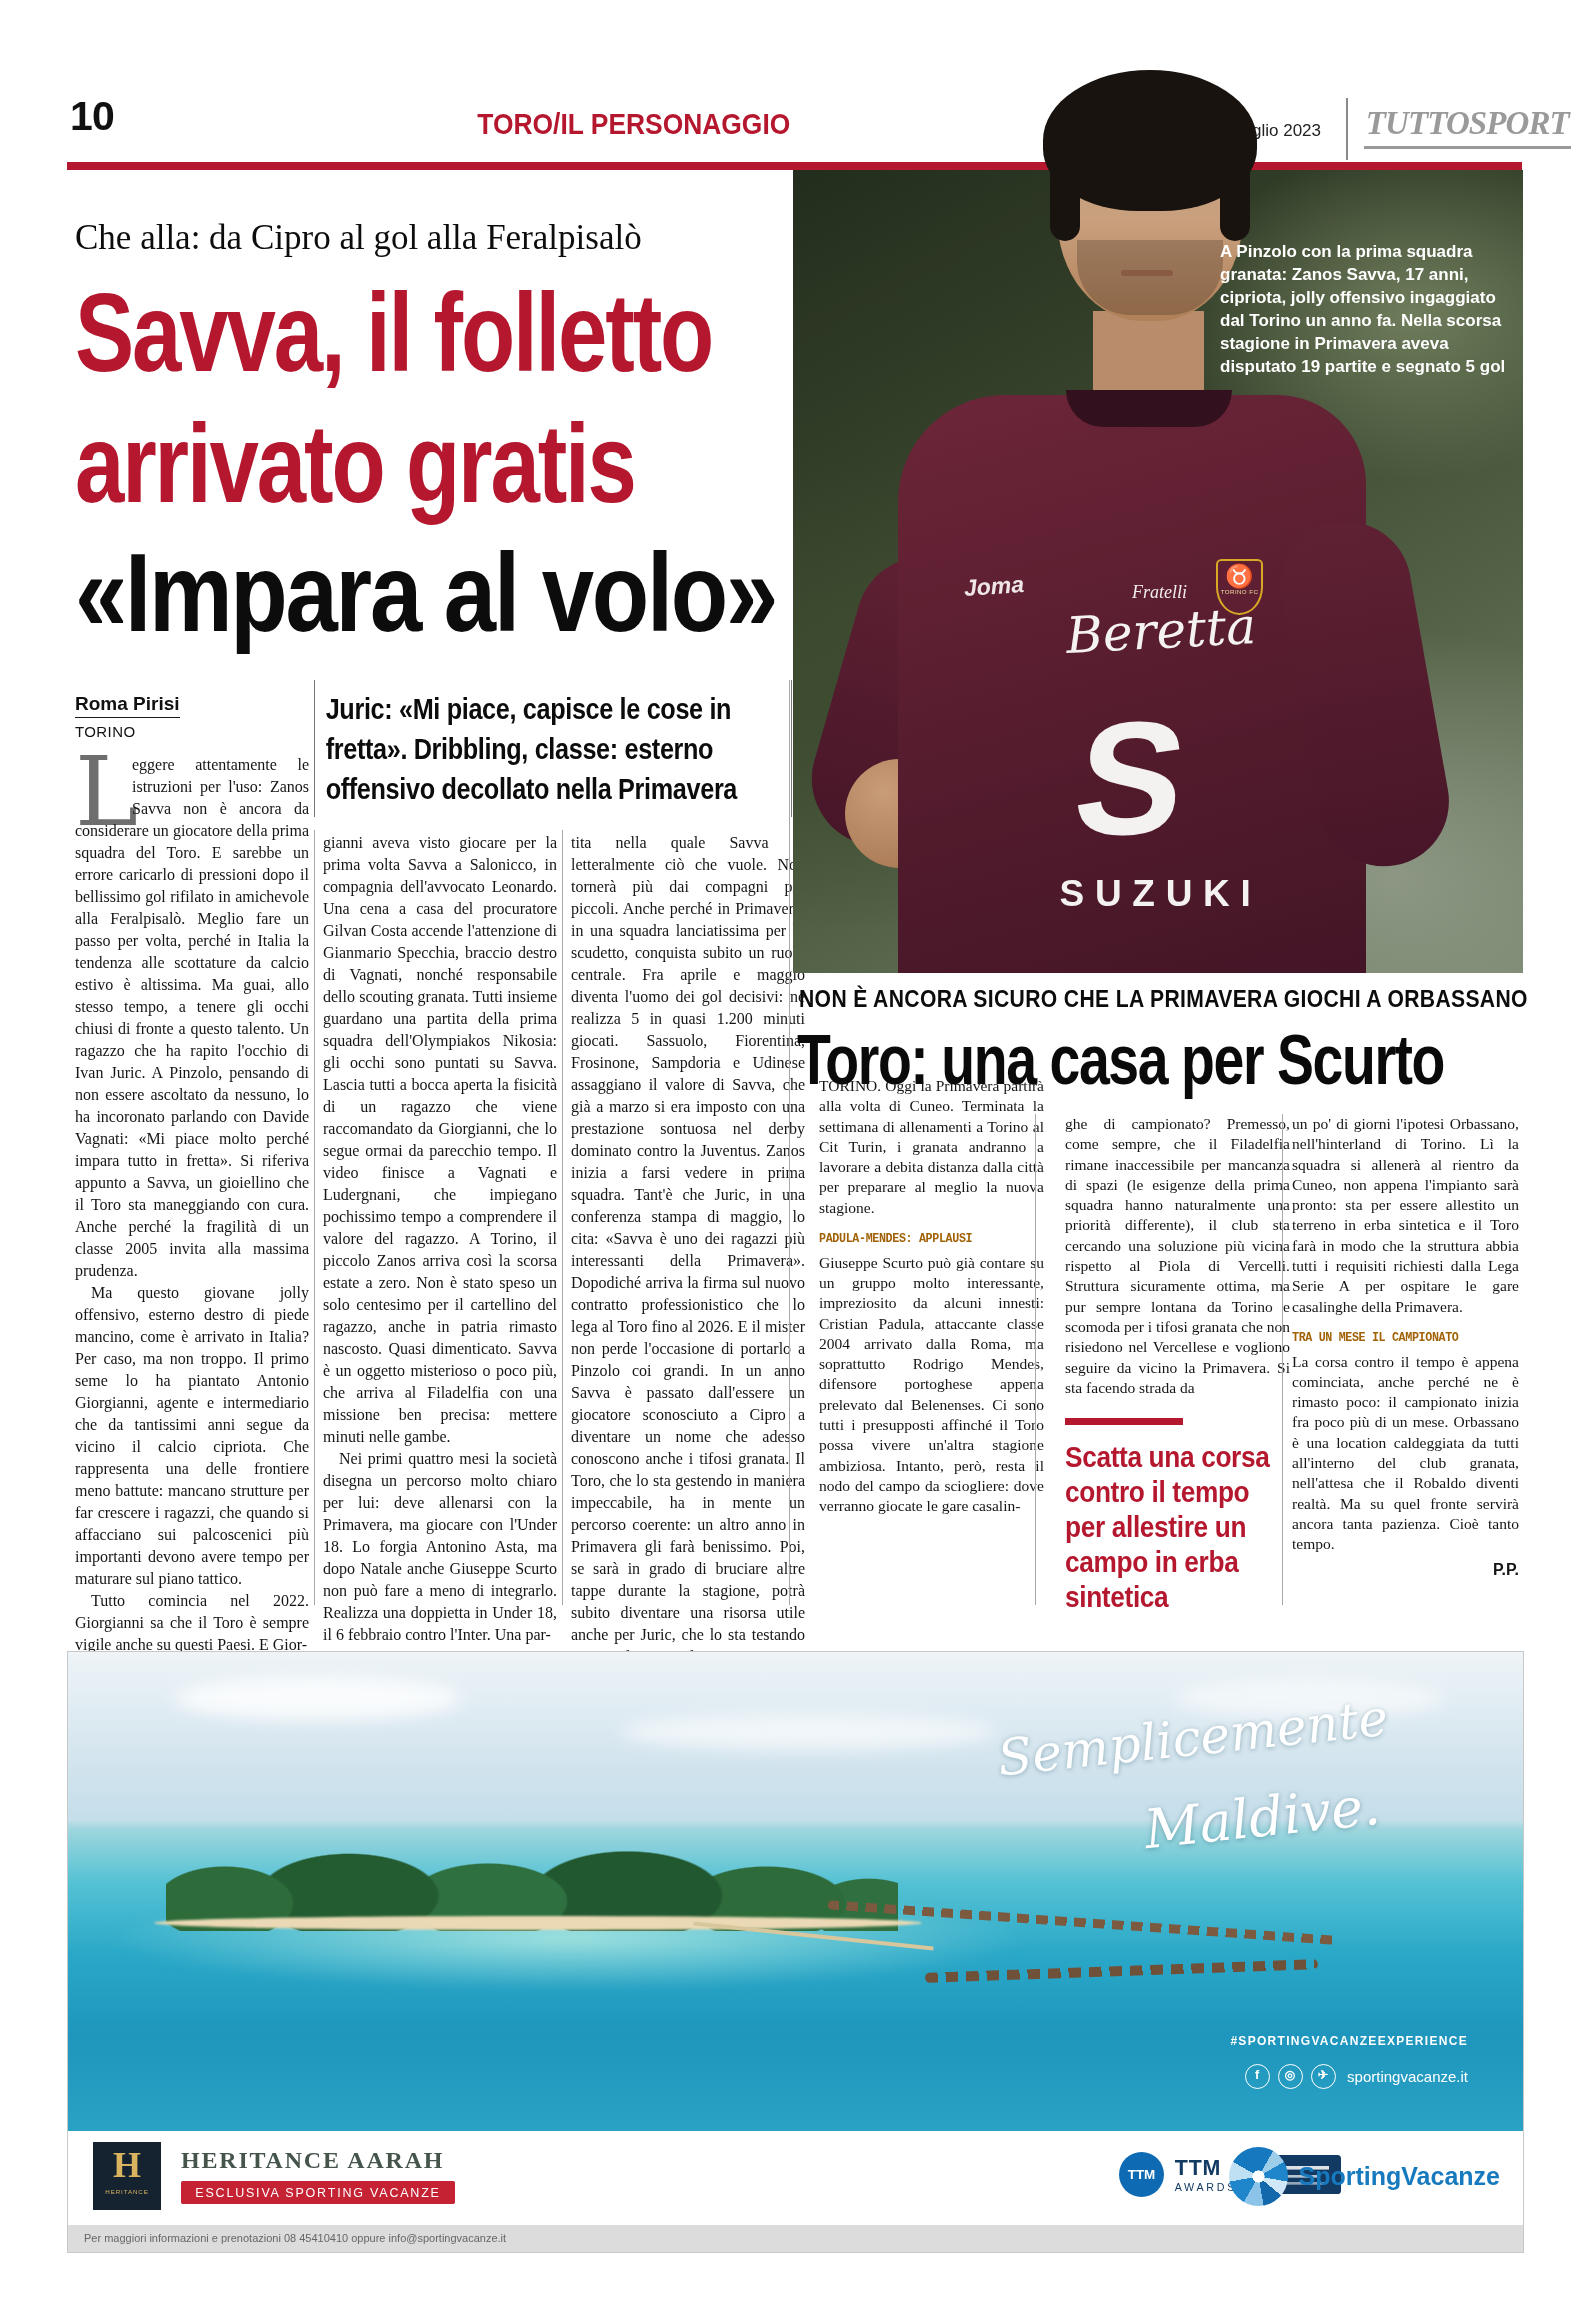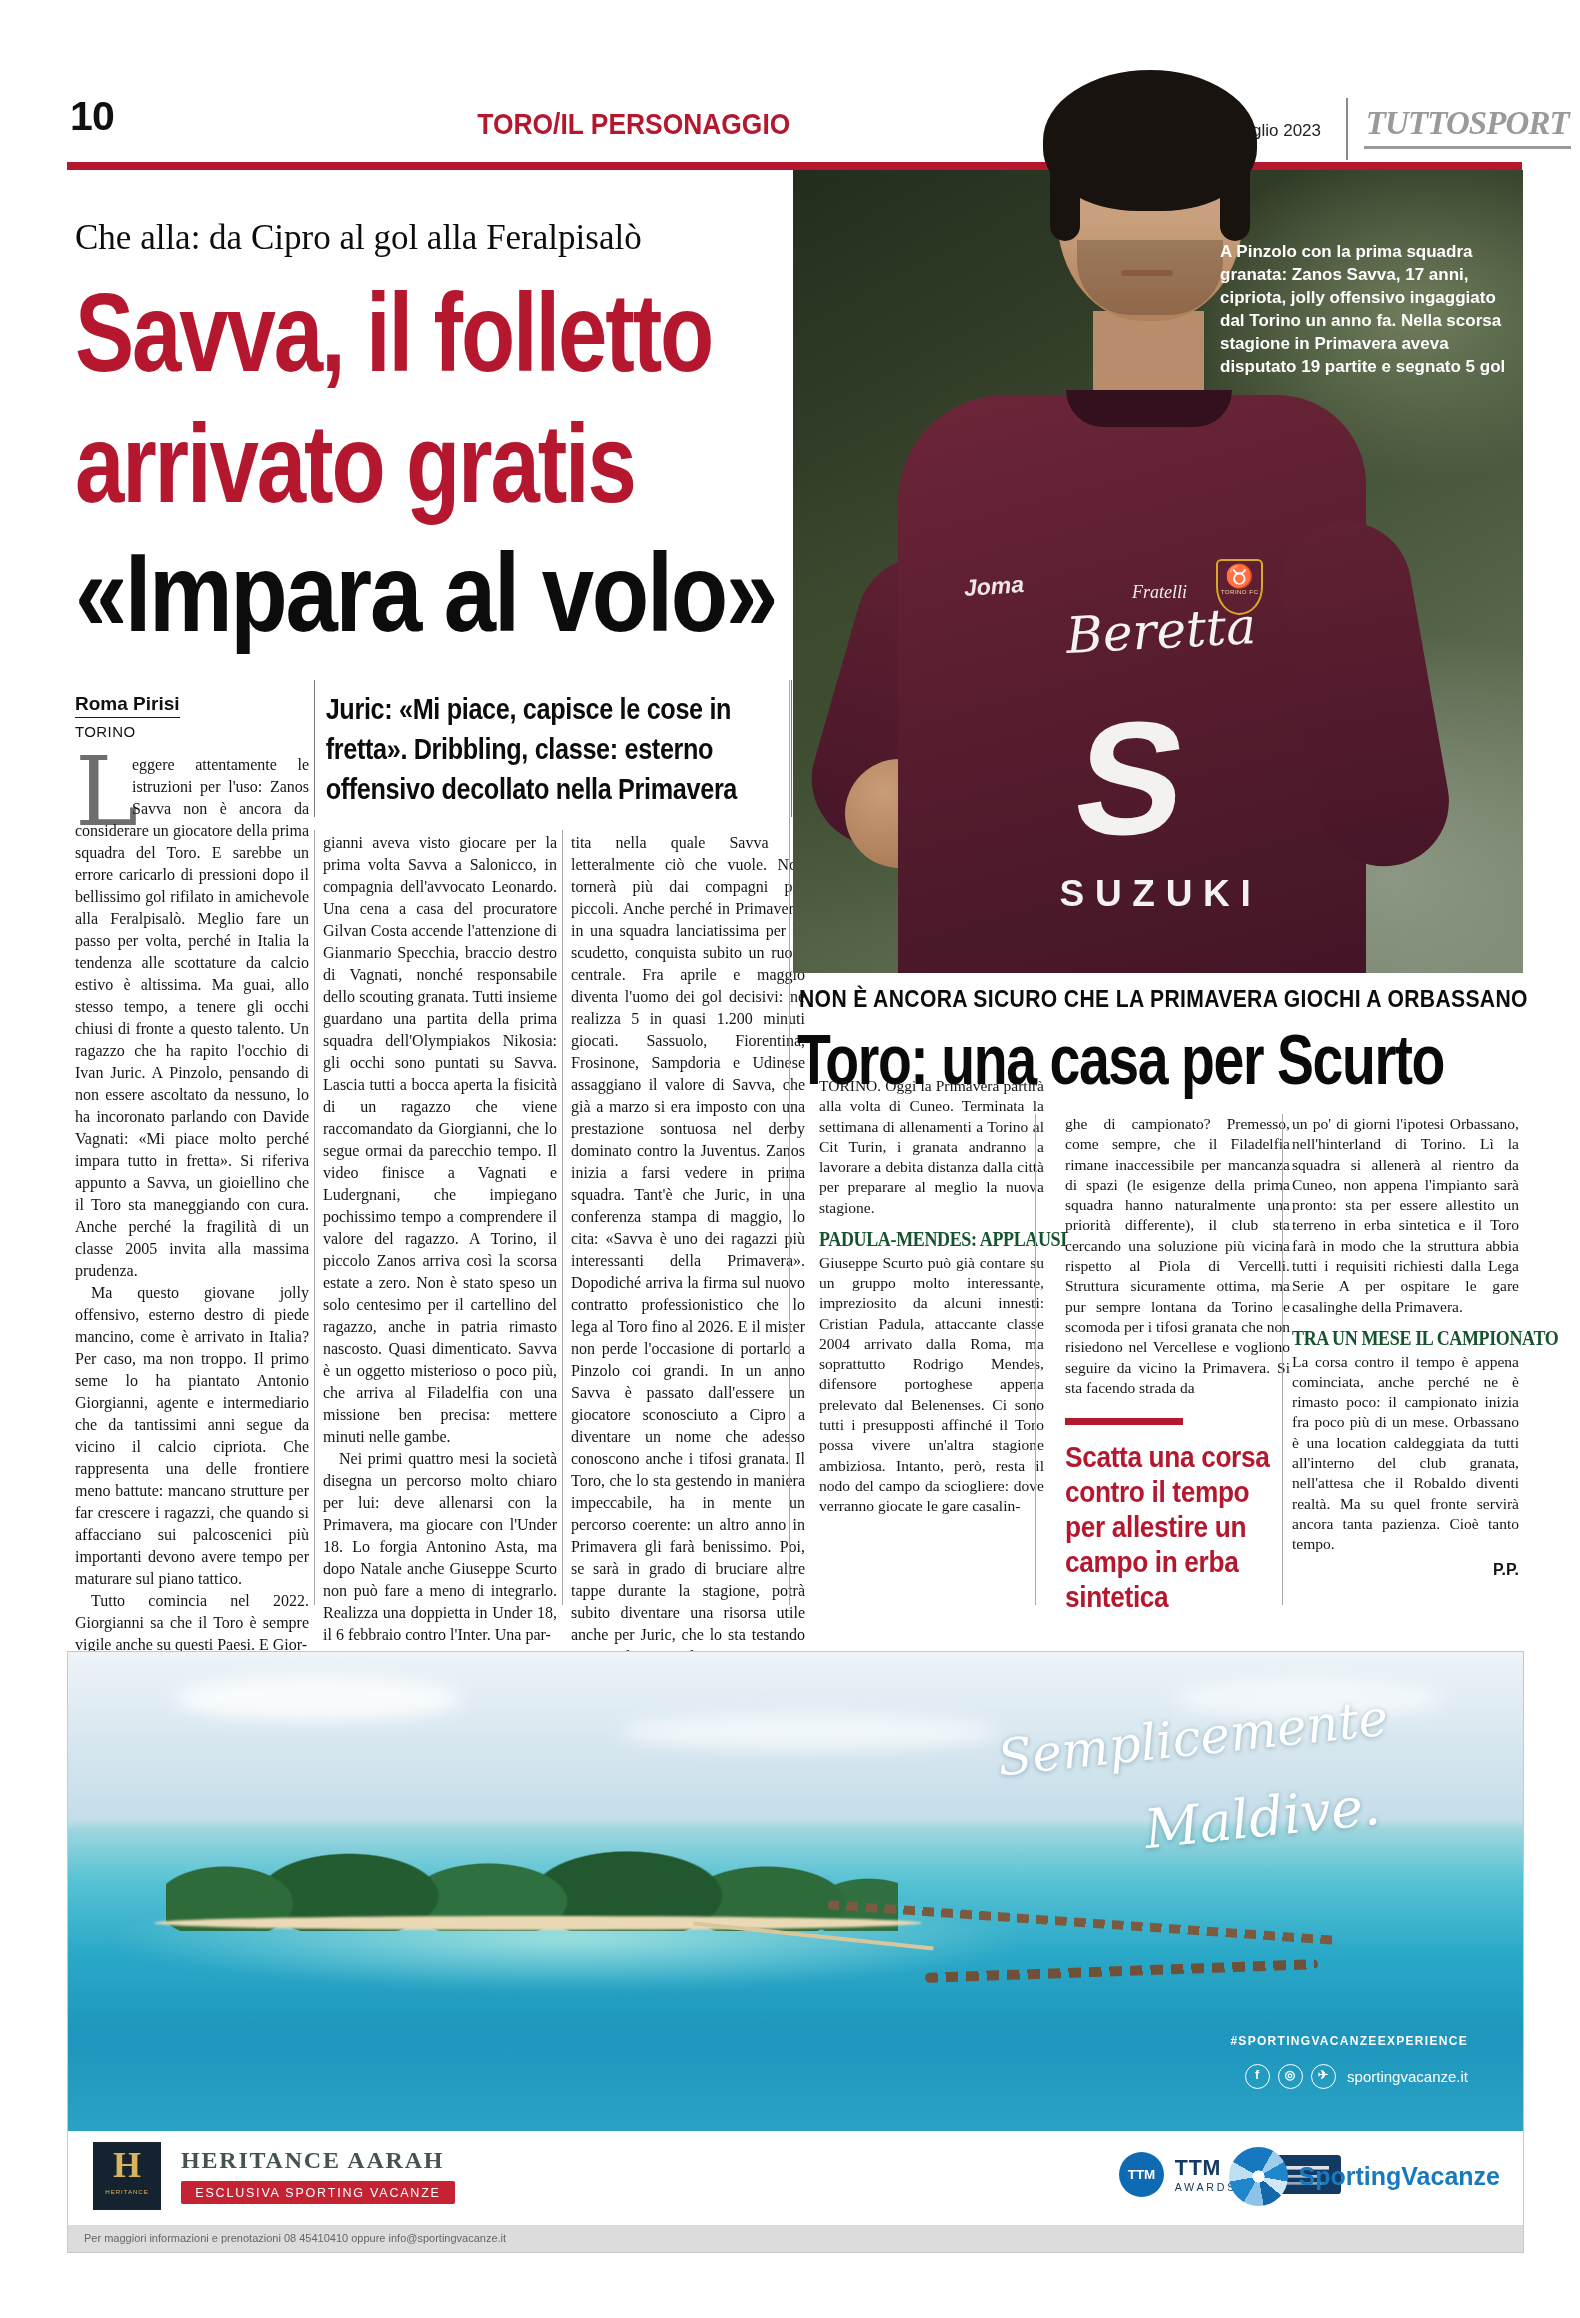--- a/index.html
+++ b/index.html
@@ -102,21 +102,21 @@
   .a2-kicker{left:799px;top:985px;font-size:24px;font-weight:800;letter-spacing:0.4px;color:#0c0c0c;}
   .a2-kicker .cx{transform:scaleX(.88);}
   .a2-headline{left:797px;top:1019px;font-size:71px;font-weight:800;letter-spacing:-1.8px;color:#0a0a0a;}
   .a2-headline .cx{transform:scaleX(.78);}
   .a2col{font-family:"Liberation Serif",serif;font-size:15.5px;line-height:20.3px;text-align:justify;
          color:#151515;}
   .a2col p{margin:0;}
   .colA{left:799px;top:1076px;width:225px;margin-left:20px;}
   .colB{left:1046px;top:1114px;width:225px;margin-left:19px;}
   .colC{left:1292px;top:1114px;width:227px;}
-  .redsub{color:#14532d;font-family:Liberation Serif, serif;font-weight:800;font-size:20px;
+  .redsub{color:#a16207;font-family:Liberation Mono, monospace;font-weight:800;font-size:13px;
           margin:10.7px 0 3.6px 0;letter-spacing:-0.4px;white-space:nowrap;display:block;}
   .redsub .cx{transform:scaleX(.9);}
   .pullquote{margin-top:19.6px;}
   .pq-rule{width:118px;height:7.1px;background:#b5182e;margin-bottom:14.3px;}
   .pq-text{display:block;width:252px;transform:scaleX(.89);transform-origin:0 0;
            font-family:"Liberation Sans",sans-serif;font-weight:800;font-size:29.5px;
            line-height:35px;color:#b5182e;letter-spacing:-0.4px;text-align:left;}
   .sig{display:block;text-align:right;font-family:"Liberation Sans",sans-serif;font-weight:800;
        font-size:16px;margin-top:5.4px;}
 

